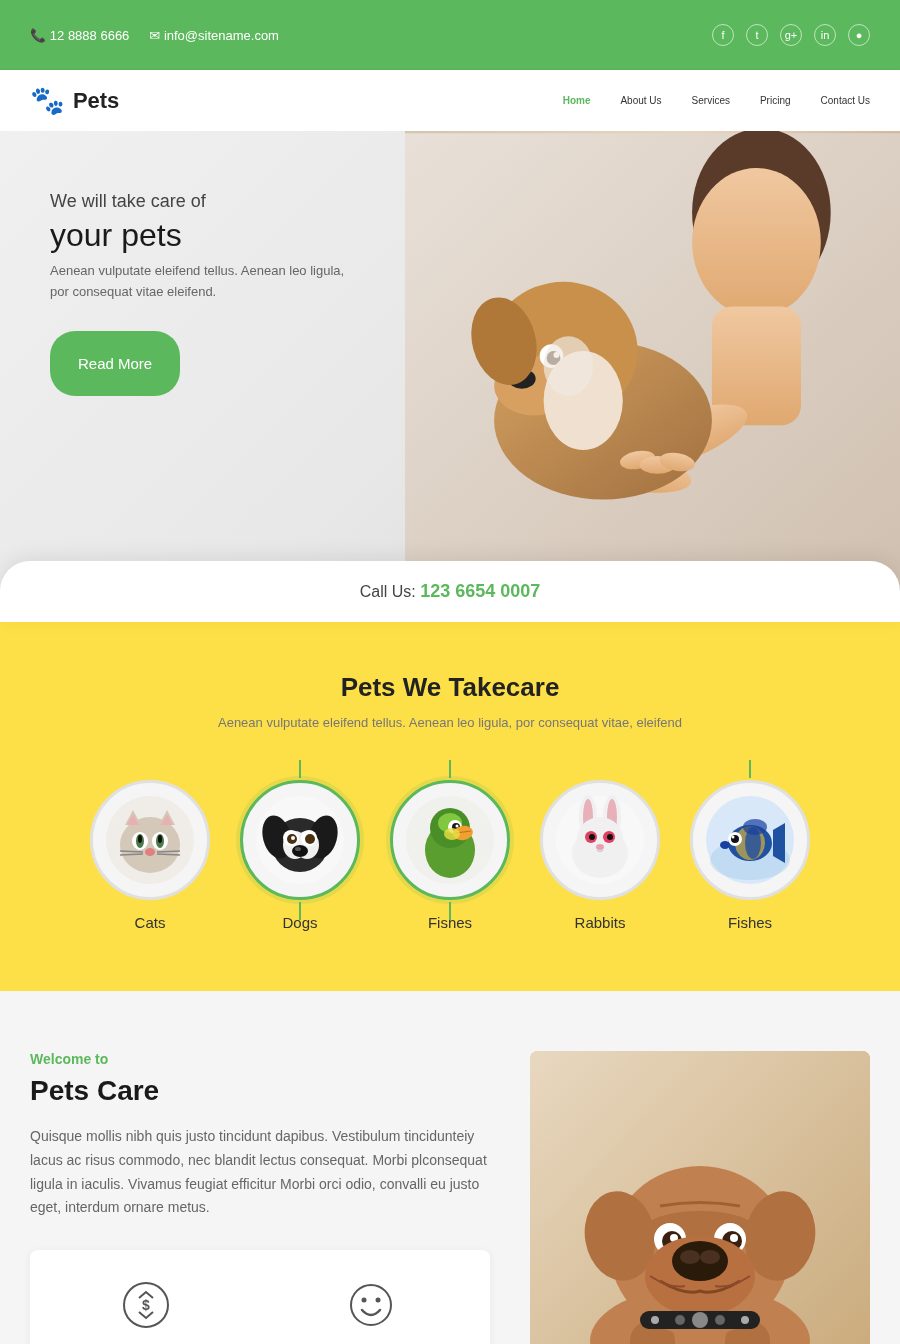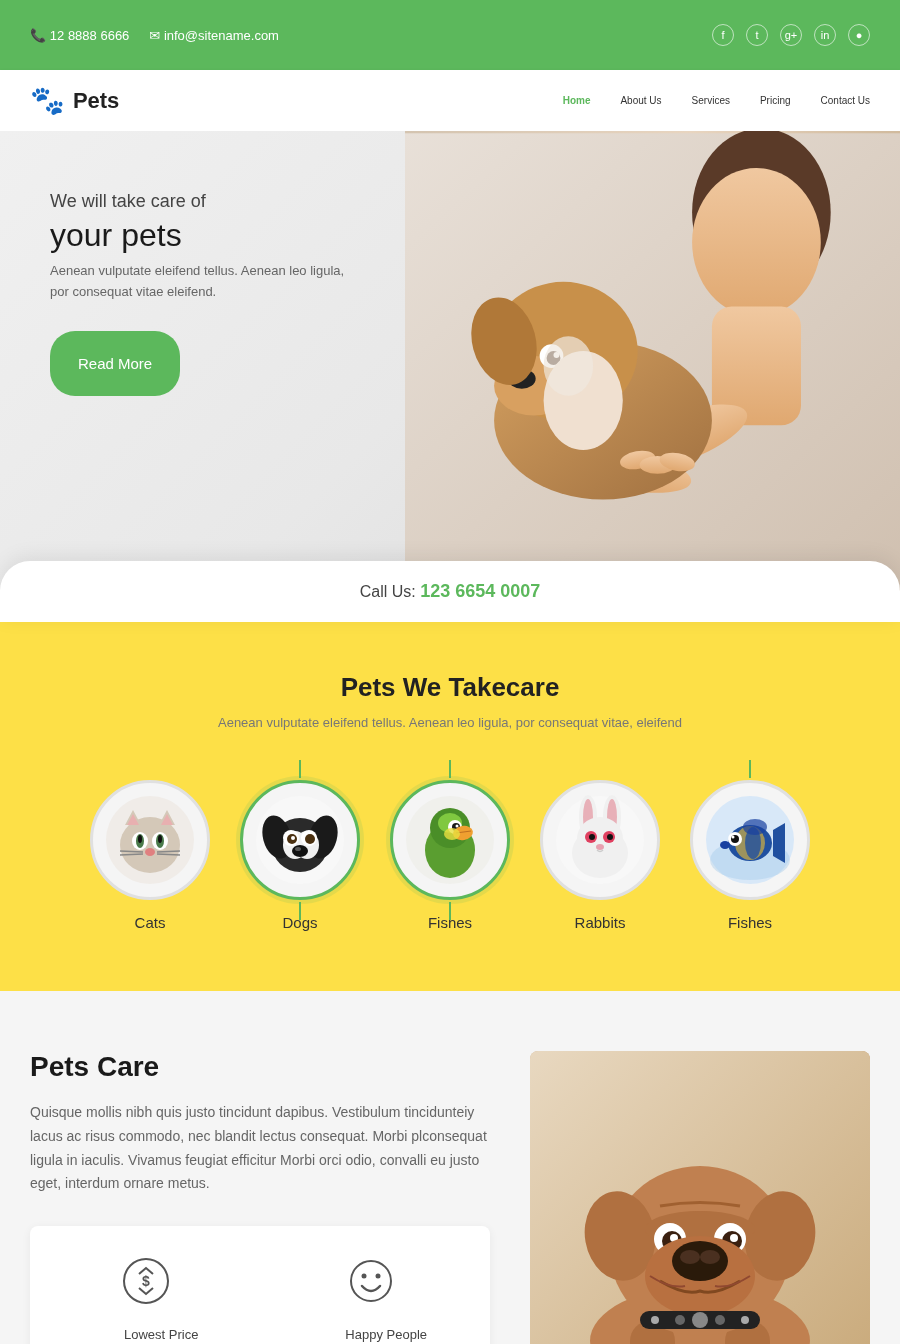--- a/index.html
+++ b/index.html
@@ -418,20 +418,21 @@
         </div>
       </div>
       <span class="pet-name">Fishes</span>
     </div>
 
   </div>
 </div>
 
 <div class="welcome-section">
   <div class="welcome-content">
+    <div class="welcome-tag">Welcome to</div>
     <div class="welcome-title">Pets Care</div>
     <div class="welcome-desc">Quisque mollis nibh quis justo tincidunt dapibus. Vestibulum tincidunteiy lacus ac risus commodo, nec blandit lectus consequat. Morbi plconsequat ligula in iaculis. Vivamus feugiat efficitur Morbi orci odio, convalli eu justo eget, interdum ornare metus.</div>
     <div class="features-box">
       <div class="feature-item">
         <div class="feature-icon">
           <svg width="50" height="50" viewBox="0 0 50 50" fill="none" xmlns="http://www.w3.org/2000/svg">
             <circle cx="25" cy="25" r="22" stroke="#555" stroke-width="2" fill="none"></circle>
             <path d="M 18 18 L 25 12 L 32 18" stroke="#555" stroke-width="2" fill="none"></path>
             <path d="M 18 32 L 25 38 L 32 32" stroke="#555" stroke-width="2" fill="none"></path>
             <text x="25" y="30" text-anchor="middle" font-size="14" fill="#555" font-weight="bold">$</text>

